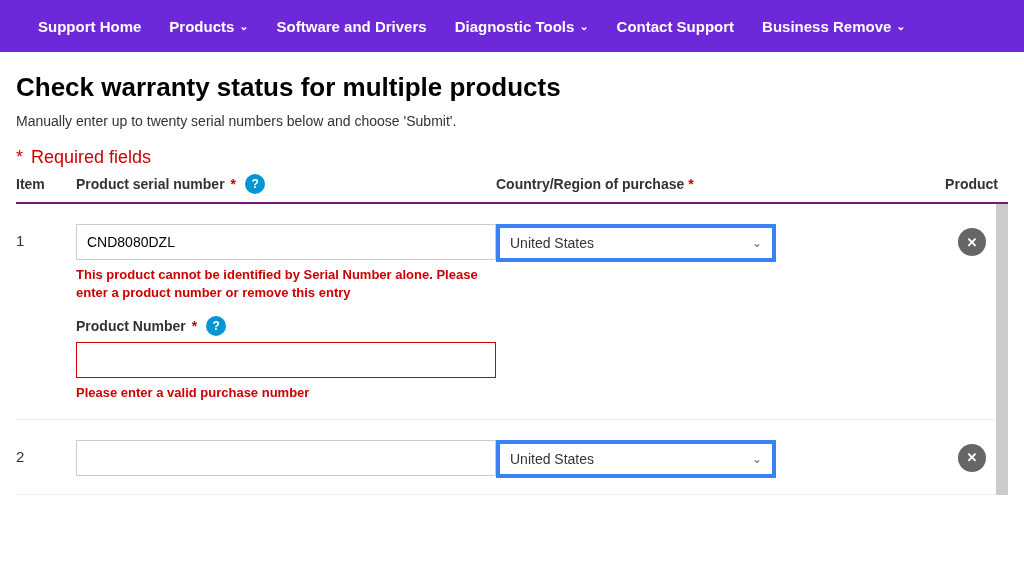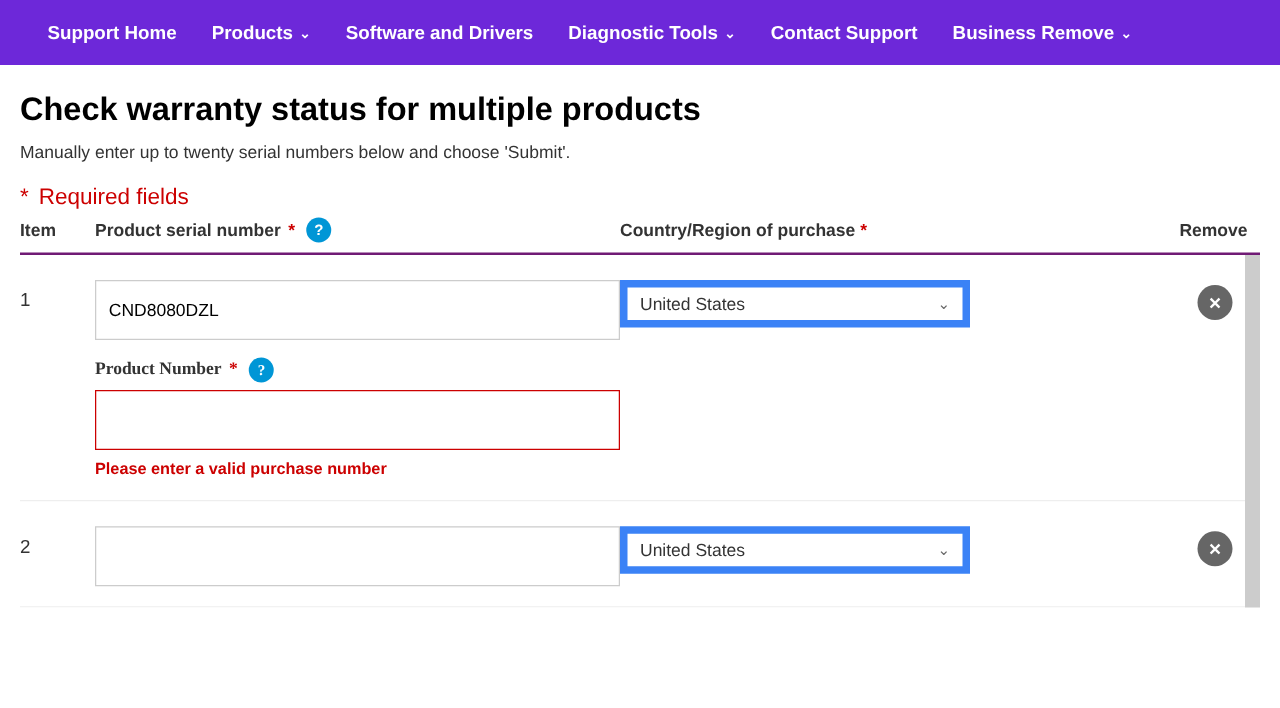--- a/index.html
+++ b/index.html
@@ -92,21 +92,21 @@
       font-size: 15px;
       font-weight: 400;
       padding-top: 8px;
     }
     .row-serial-area { flex: 0 0 420px; }
     .row-country-area { flex: 1; padding-left: 0; }
     .row-remove-area { width: 80px; display: flex; justify-content: flex-end; padding-right: 10px; padding-top: 4px; }
 
     input[type="text"] {
       width: 100%;
-      height: 48px;
+      height: 36px;
       border: 1px solid #ccc;
       padding: 0 10px;
       font-size: 14px;
       outline: none;
     }
 
     .error-msg {
       color: #c00;
       font-size: 13px;
       font-weight: 600;
@@ -115,31 +115,30 @@
     }
 
     .product-number-label {
       font-size: 14px;
       font-weight: 700;
       margin-top: 14px;
       margin-bottom: 6px;
       display: flex;
       align-items: center;
       gap: 6px;
-      font-family: Liberation Serif, serif;
     }
 
     
     .country-select {
       position: relative;
       display: inline-flex;
       align-items: center;
       width: 280px;
       height: 38px;
-      border: 6px solid #3b82f6;
+      border: 4px solid #3b82f6;
       background: #fff;
       cursor: pointer;
       padding: 0 10px;
     }
     .country-select-text {
       flex: 1;
       font-size: 14px;
       color: #333;
     }
     .country-select-chevron {
@@ -218,31 +217,32 @@
     <div class="col-item">Item</div>
     <div class="col-serial">
       <span>Product serial number</span>
       <span class="required-star">*</span>
       <span class="help-icon">?</span>
     </div>
     <div class="col-country">
       <span>Country/Region of purchase</span>
       <span class="required-star">*</span>
     </div>
-    <div class="col-remove">Remove</div>
+    <div class="col-remove">Product</div>
   </div>
 
   <div class="rows-wrapper">
 
     <div class="form-row">
       <div class="row-num">
         <span>1</span>
       </div>
       <div class="row-serial-area">
         <input type="text" value="CND8080DZL" style="border-color: rgb(204, 204, 204);">
+        <div class="error-msg">This product cannot be identified by Serial Number alone. Please enter a product number or remove this entry</div>
 
         
         <div class="product-number-label">
           <span>Product Number</span>
           <span class="required-star">*</span>
           <span class="help-icon">?</span>
         </div>
         <input type="text" value="" style="border-color: rgb(204, 0, 0);">
         <div class="error-msg">Please enter a valid purchase number</div>
       </div>

